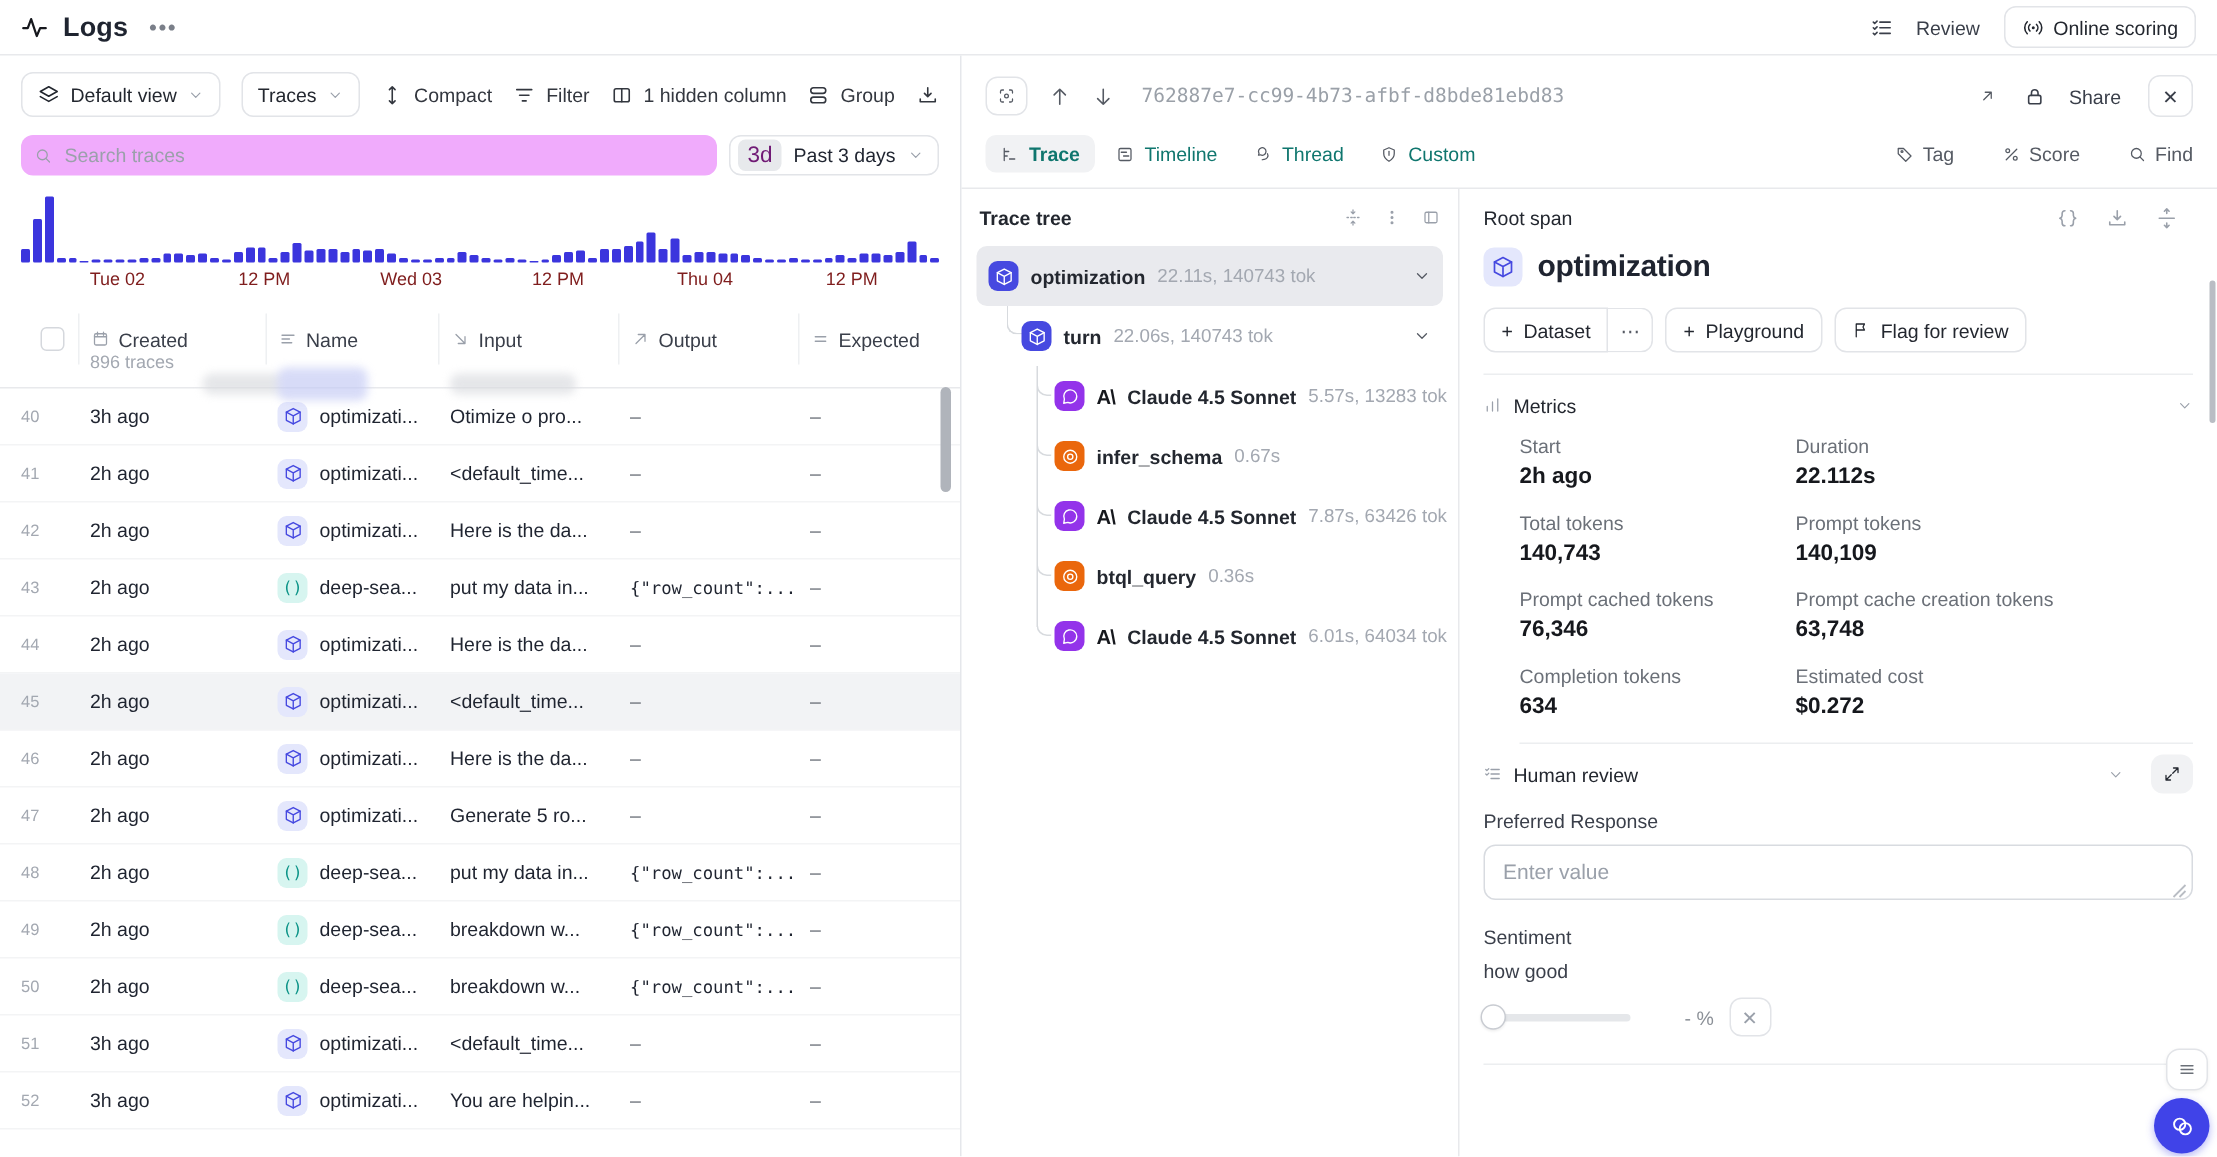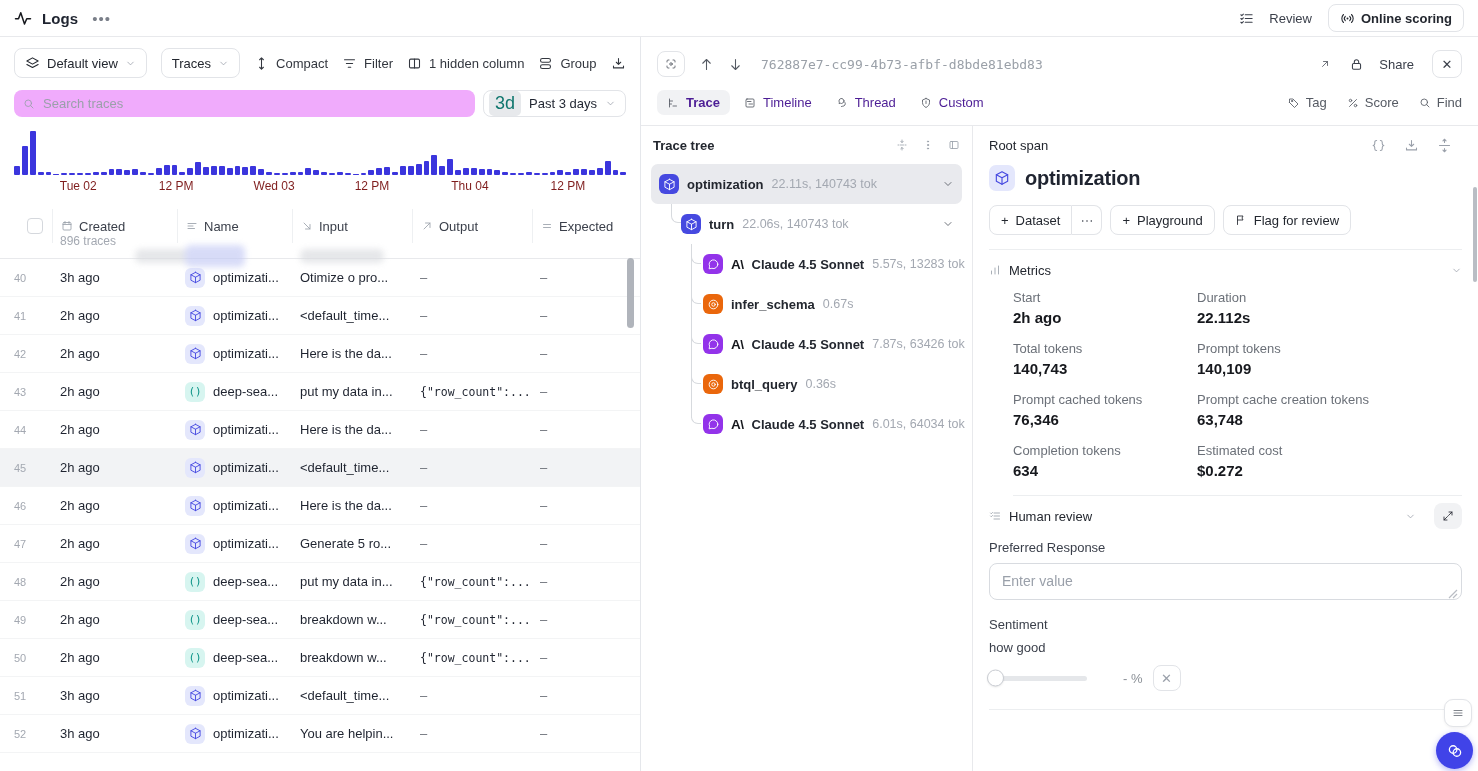--- a/index.html
+++ b/index.html
@@ -6,41 +6,41 @@
   html,body { width:1478px; height:771px; overflow:hidden; }
   body { font-family:"Liberation Sans", sans-serif; font-size:13px; color:#1f2430; background:#fff; }
   svg { display:block; }
   .ic { width:15px; height:15px; stroke:currentColor; fill:none; stroke-width:1.7; stroke-linecap:round; stroke-linejoin:round; flex:none; }
   .ic12 { width:12px; height:12px; }
   button { font:inherit; background:none; border:none; cursor:pointer; color:inherit; display:flex; align-items:center; gap:6px; }
 
   
   .topbar { height:37px; border-bottom:1px solid #e8e9ec; display:flex; align-items:center; padding:0 14px; gap:10px; }
   .logo-ic { color:#3d3ae0; }
-  .app-title { font-size:15px; font-weight:700; letter-spacing:.1px; }
+  .app-title { font-size:18px; font-weight:700; letter-spacing:.1px; }
   .dots-btn { color:#7a7f89; font-size:15px; letter-spacing:1px; padding:2px 4px; }
   .topbar-right { margin-left:auto; display:flex; align-items:center; gap:16px; }
   .plain-btn { color:#3a3f4a; gap:15px; }
-  .pill-btn { border:1px solid #e2e4e8; border-radius:8px; height:28px; padding:0 11px; color:#23272f;font-weight:bold; }
+  .pill-btn { border:1px solid #e2e4e8; border-radius:8px; height:28px; padding:0 11px; color:#23272f; }
 
   .main { display:flex; height:734px; }
 
   
   .left { width:641px; border-right:1px solid #e5e7eb; position:relative; padding-top:11px; flex:none; }
   .lp-pad { padding:0 14px; }
   .toolbar { display:flex; align-items:center; gap:14px; margin-bottom:12px; }
   .select-pill { border:1px solid #e2e4e8; border-radius:8px; height:30px; padding:0 10px; gap:7px; color:#23272f; }
   .chev { width:11px; height:11px; color:#9aa0aa; }
   .tool-btn { color:#33373f; gap:7px; }
   .search-row { display:flex; align-items:center; gap:8px; margin-bottom:10px; }
   .search-box { flex:1; display:flex; align-items:center; gap:8px; background:#f0abfc; border-radius:8px; height:27px; padding:0 9px; color:#9aa0aa; }
   .search-box input { border:none; background:none; outline:none; flex:1; font:inherit; color:#1f2430; }
   .search-box input::placeholder { color:#9aa0aa; }
   .time-select { border:1px solid #e2e4e8; border-radius:8px; height:27px; padding:0 9px 0 5px; gap:8px; }
-  .tbadge { background:#e7e9ec; color:#0f766e; border-radius:5px; font-size:18px; padding:2px 6px; }
+  .tbadge { background:#e7e9ec; color:#701a75; border-radius:5px; font-size:15px; padding:2px 6px; }
 
   
   .hist { position:relative; height:68px; margin:2px 14px 6px; }
   .hbars { position:absolute; left:0; right:0; bottom:20px; height:46px; display:flex; align-items:flex-end; gap:2px; }
   .hbar { flex:1; background:#3b35dd; border-radius:1px; min-height:1px; }
   .hticks { position:absolute; left:0; right:0; bottom:0; height:16px; }
   .htick { position:absolute; transform:translateX(-50%); color:#7f1d1d; font-size:12px; white-space:nowrap; }
 
   
   .table { position:relative; }
@@ -72,24 +72,24 @@
 
   
   .right { flex:1; display:flex; flex-direction:column; position:relative; }
   .rp-head { display:flex; align-items:center; gap:14px; padding:13px 16px 12px; }
   .scan-btn { width:28px; height:26px; border:1px solid #e2e4e8; border-radius:8px; justify-content:center; color:#555a63; }
   .nav-arrow { color:#555a63; font-size:14px; }
   .trace-id { font-family:"DejaVu Sans Mono", monospace; font-size:13px; color:#9aa0a8; margin-left:4px; }
   .rp-head-right { margin-left:auto; display:flex; align-items:center; gap:18px; }
   .close-btn { border:1px solid #e2e4e8; border-radius:8px; width:30px; height:28px; justify-content:center; color:#3a3f4a; font-size:13px; }
   .rp-tabs { display:flex; align-items:center; gap:4px; padding:0 16px 10px; border-bottom:1px solid #e8e9ec; }
-  .rtab { padding:5px 10px; border-radius:7px; color:#4c1d95; gap:7px; }
+  .rtab { padding:5px 10px; border-radius:7px; color:#0f766e; gap:7px; }
   .rtab .ic { color:#555a63; }
   .rtab.active { background:#f1f2f4; font-weight:600; }
-  .rp-tab-actions { margin-left:auto; display:flex; gap:20px; }
+  .rp-tab-actions { margin-left:auto; display:flex; gap:32px; }
   .rp-tab-actions button { color:#555a63; gap:6px; }
 
   .rp-body { flex:1; display:flex; min-height:0; }
   .tree-pane { width:332px; border-right:1px solid #e8e9ec; flex:none; padding:0 10px; }
   .tree-head { display:flex; align-items:center; height:38px; padding:0 2px; }
   .tree-title { font-weight:600; color:#23272f; }
   .tree-head-ics { margin-left:auto; display:flex; gap:14px; color:#9aa0aa; align-items:center; }
   .tree-rows { position:relative; }
   .srow { height:40px; display:flex; align-items:center; gap:8px; border-radius:7px; padding-right:8px; cursor:pointer; position:relative; }
   .srow.selected { background:#e9eaee; }

